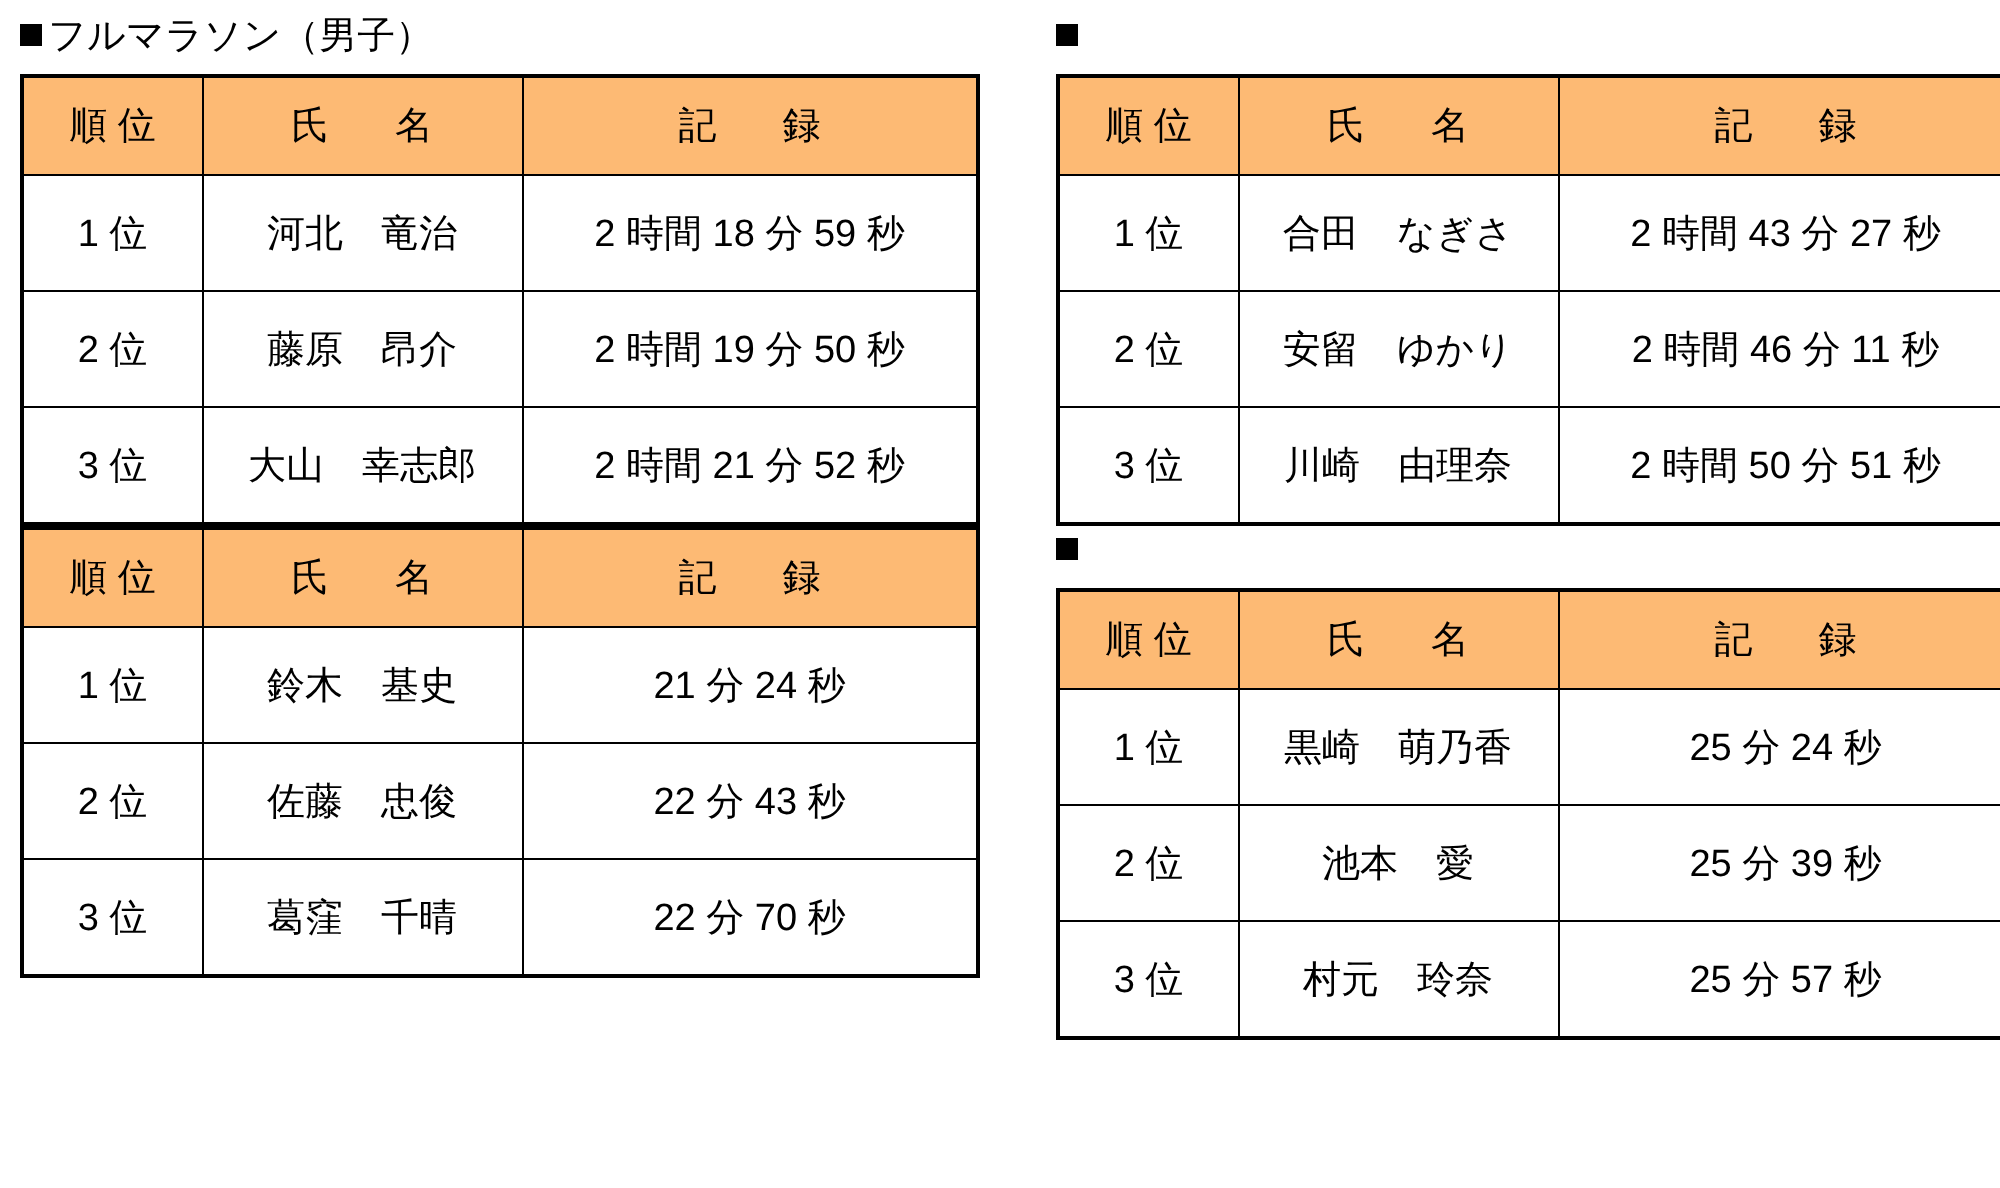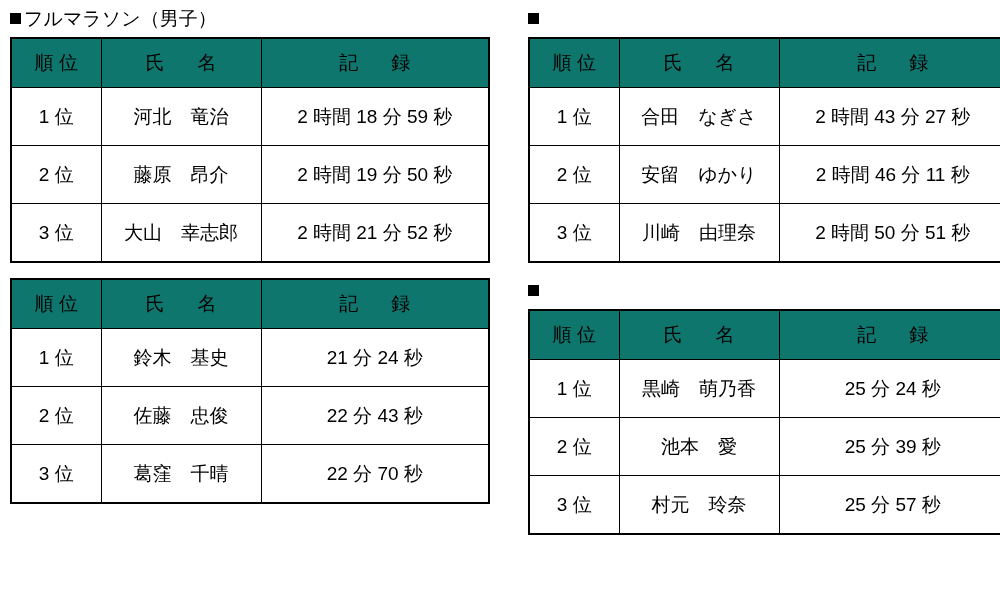--- a/index.html
+++ b/index.html
@@ -18,21 +18,21 @@
     position: relative;
     width: 1000px;
     height: 594px;
     box-sizing: border-box;
     padding: 6px 10px 0 10px;
   }
   .grid {
     display: grid;
     grid-template-columns: 482px 36px 482px;
     grid-template-rows: auto auto;
-    row-gap: 15px;
+    row-gap: 0;
   }
   .block {
     width: 482px;
   }
   .spacer {
     width: 36px;
   }
   .block-title {
     font-size: 19px;
     line-height: 26px;
@@ -59,21 +59,21 @@
   table.rank td {
     border: 1px solid #000;
     text-align: center;
     font-size: 19px;
     font-weight: normal;
     padding: 0;
     height: 57px;
     white-space: nowrap;
   }
   table.rank thead th {
-    background: #0f766e;
+    background: #fdba74;
     height: 48px;
     letter-spacing: 7px;
     text-indent: 7px;
   }
   table.rank thead th.th-rank {
     letter-spacing: 0px;
     text-indent: 0px;
   }
   col.c-rank { width: 90px; }
   col.c-name { width: 160px; }

